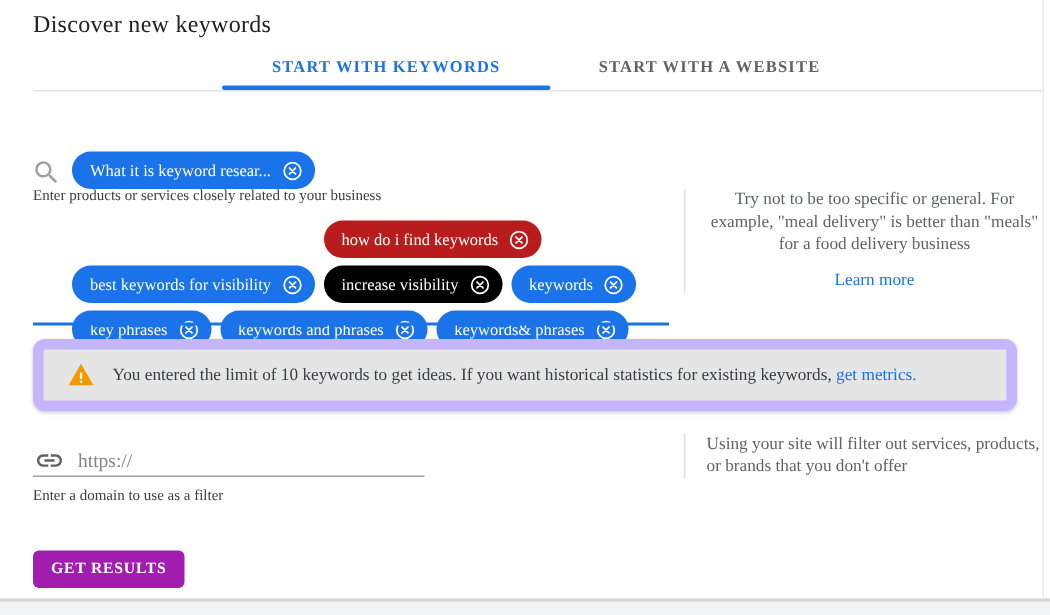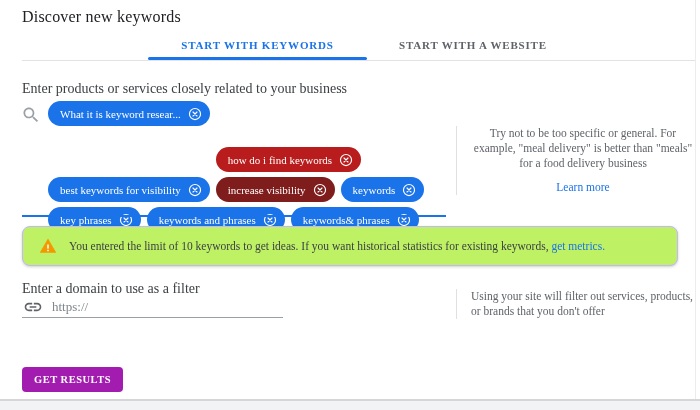--- a/index.html
+++ b/index.html
@@ -8,41 +8,41 @@
 
   .title{position:absolute;left:22px;top:8px;font-size:16px;font-weight:500;color:#202124;letter-spacing:.2px;}
 
   .tab{position:absolute;top:32px;height:26px;line-height:26px;text-align:center;
        font-size:11px;font-weight:700;letter-spacing:.8px;cursor:pointer;}
   .tab-keywords{left:148px;width:219px;color:#1a73e8;}
   .tab-website{left:367px;width:212px;color:#5f6368;}
   .tab-underline{position:absolute;left:148px;top:57px;width:219px;height:3px;background:#1a73e8;border-radius:2px;}
   .tab-divider{position:absolute;left:22px;right:4px;top:60px;height:1px;background:#e3e3e3;}
 
-  .section-label{position:absolute;font-size:14px;color:#3c4043;}
+  .section-label{position:absolute;font-size:10px;color:#3c4043;margin-top:44px;}
   .label-products{left:22px;top:81px;}
   .label-domain{left:22px;top:281px;}
 
   .search-icon{position:absolute;left:21px;top:105px;width:20px;height:20px;}
 
   .chips{position:absolute;left:48px;top:101px;width:412px;}
   .chip-row{display:flex;gap:6px;margin-bottom:5px;}
   .chip{display:inline-flex;align-items:center;background:#1a73e8;color:#fff;height:25px;
         border-radius:13px;padding:0 8px 0 12px;font-size:11px;font-weight:500;white-space:nowrap;cursor:default;}
   .chip .x{margin-left:7px;width:14px;height:14px;display:block;cursor:pointer;}
   .keyword-underline{position:absolute;left:22px;top:215px;width:424px;height:2px;background:#1a73e8;}
 
   .hint{position:absolute;left:456px;border-left:1px solid #e0e0e0;padding-left:14px;
         font-size:11.5px;color:#5f6368;line-height:15px;}
   .hint1{top:126px;width:224px;text-align:center;}
   .hint2{top:289px;width:228px;}
   .learn-more{display:inline-block;margin-top:9px;color:#1a73e8;cursor:pointer;}
 
-  .banner{position:absolute;left:22px;top:226px;width:656px;height:40px;background:#bef264;
-          border:1px solid #c4b5fd;border-radius:8px;box-sizing:border-box;
+  .banner{position:absolute;left:22px;top:226px;width:656px;height:40px;background:#e5e5e5;
+          border:7px solid #c4b5fd;border-radius:8px;box-sizing:border-box;
           box-shadow:0 1px 3px rgba(60,64,67,.18),0 1px 2px rgba(60,64,67,.08);
           display:flex;align-items:center;padding:17px 16px;}
   .banner-icon{width:18px;height:18px;flex:none;}
   .banner-text{margin-left:12px;font-size:11.5px;color:#3c4043;white-space:nowrap;}
   .banner-link{color:#1a73e8;cursor:pointer;}
 
   .link-icon{position:absolute;left:23px;top:297px;width:20px;height:20px;}
   .domain-input{position:absolute;left:50px;top:295px;width:225px;height:22px;border:none;outline:none;
                 background:transparent;font-family:inherit;font-size:13px;color:#3c4043;}
   .domain-input::placeholder{color:#80868b;}
@@ -94,21 +94,21 @@
         </span>
       </div>
       <div class="chip-row">
         <span class="chip" style="background: rgb(26, 115, 232);">
           <span>best keywords for visibility</span>
           <span class="x"><svg viewBox="0 0 24 24" width="14" height="14">
               <circle cx="12" cy="12" r="9.5" fill="none" stroke="#fff" stroke-width="2"></circle>
               <path d="M8.6 8.6l6.8 6.8M15.4 8.6l-6.8 6.8" stroke="#fff" stroke-width="2" stroke-linecap="round"></path>
             </svg></span>
         </span>
-        <span class="chip" style="background: #7f1d1d;">
+        <span class="chip" style="background: #000000;">
           <span>increase visibility</span>
           <span class="x"><svg viewBox="0 0 24 24" width="14" height="14">
               <circle cx="12" cy="12" r="9.5" fill="none" stroke="#fff" stroke-width="2"></circle>
               <path d="M8.6 8.6l6.8 6.8M15.4 8.6l-6.8 6.8" stroke="#fff" stroke-width="2" stroke-linecap="round"></path>
             </svg></span>
         </span>
         <span class="chip" style="background: rgb(26, 115, 232); justify-content: flex-end;">
           <span>keywords</span>
           <span class="x"><svg viewBox="0 0 24 24" width="14" height="14">
               <circle cx="12" cy="12" r="9.5" fill="none" stroke="#fff" stroke-width="2"></circle>

